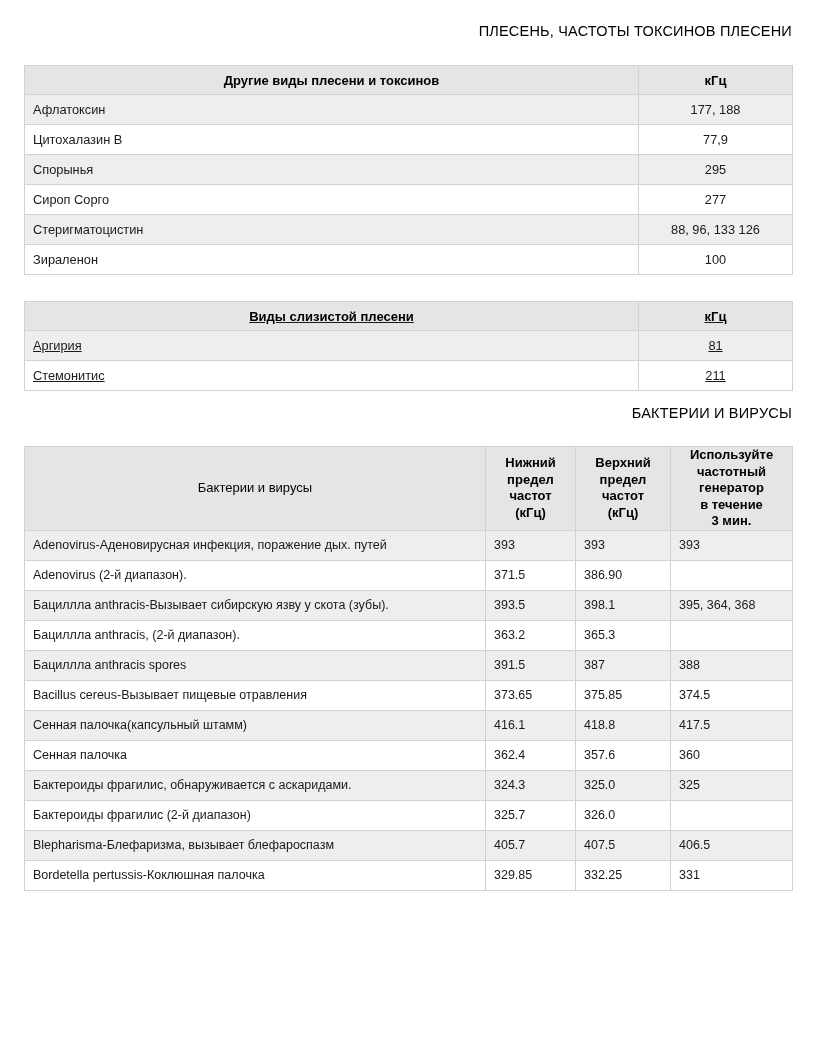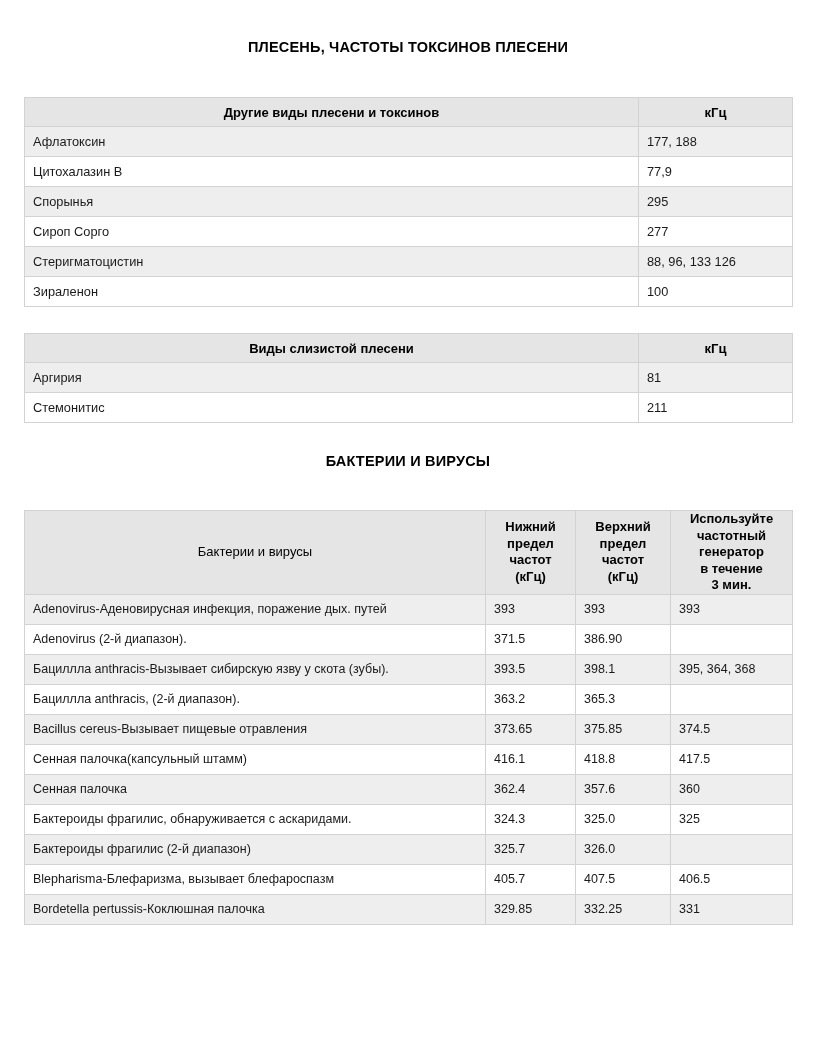--- a/index.html
+++ b/index.html
@@ -16,39 +16,39 @@
   }
   .page {
     position: relative;
     width: 816px;
     height: 1056px;
     box-sizing: border-box;
     padding: 0 24px;
   }
 
   .doc-title {
-    text-align: center;
+    text-align: right;
     font-size: 14.5px;
-    font-weight: bold;
+    font-weight: normal;
     letter-spacing: 0.2px;
     color: #000000;
-    margin: 16px;
+    margin: 0;
   }
   .title-1 { padding-top: 23px; }
   .title-2 { padding-top: 14px; }
 
   table.freq-table {
     width: 768px;
     border-collapse: collapse;
     table-layout: fixed;
     font-size: 12.8px;
     background: #ffffff;
   }
   .table-wrap-1 { padding-top: 26px; }
-  .table-wrap-2 { padding-top: 26px; }
+  .table-wrap-2 { padding-top: 26px; text-decoration: underline; }
   .table-wrap-3 { padding-top: 25px; }
 
   table.freq-table th,
   table.freq-table td {
     border: 1px solid #d2d2d2;
     padding: 0 8px;
     vertical-align: middle;
   }
 
   table.freq-table thead th {
@@ -59,21 +59,21 @@
     height: 28px;
     font-size: 13px;
   }
 
   
   .t-two col.c-name { width: 614px; }
   .t-two col.c-khz  { width: 154px; }
 
   .t-two tbody td { height: 29px; }
   .t-two tbody td.name { text-align: left; }
-  .t-two tbody td.khz  { }
+  .t-two tbody td.khz  { text-align: center; }
 
   .t-two tbody tr:nth-child(odd)  td { background: #eeeeee; }
   .t-two tbody tr:nth-child(even) td { background: #ffffff; }
 
   
   .t-four col.c-bname { width: 461px; }
   .t-four col.c-low   { width: 90px; }
   .t-four col.c-high  { width: 95px; }
   .t-four col.c-gen   { width: 122px; }
 
@@ -226,20 +226,26 @@
           <td>398.1</td>
           <td>395, 364, 368</td>
         </tr>
         <tr>
           <td>Бациллла anthracis, (2-й диапазон).</td>
           <td>363.2</td>
           <td>365.3</td>
           <td></td>
         </tr>
         <tr>
+          <td>Бациллла anthracis spores</td>
+          <td>391.5</td>
+          <td>387</td>
+          <td>388</td>
+        </tr>
+        <tr>
           <td>Bacillus cereus-Вызывает пищевые отравления</td>
           <td>373.65</td>
           <td>375.85</td>
           <td>374.5</td>
         </tr>
         <tr>
           <td>Сенная палочка(капсульный штамм)</td>
           <td>416.1</td>
           <td>418.8</td>
           <td>417.5</td>

